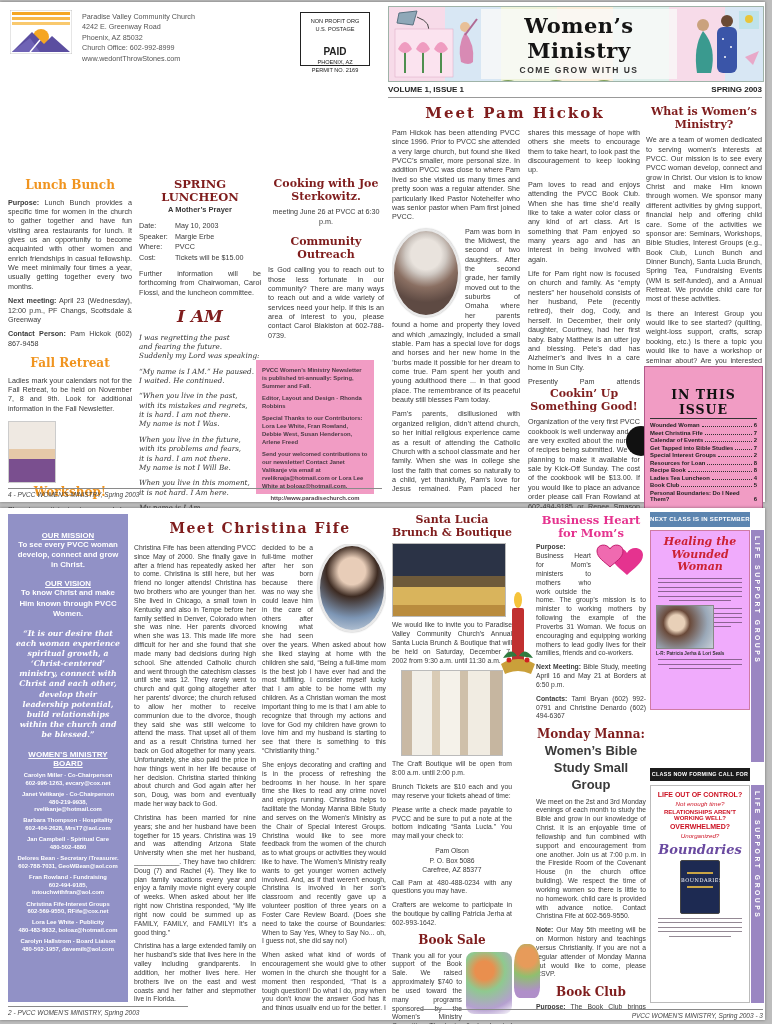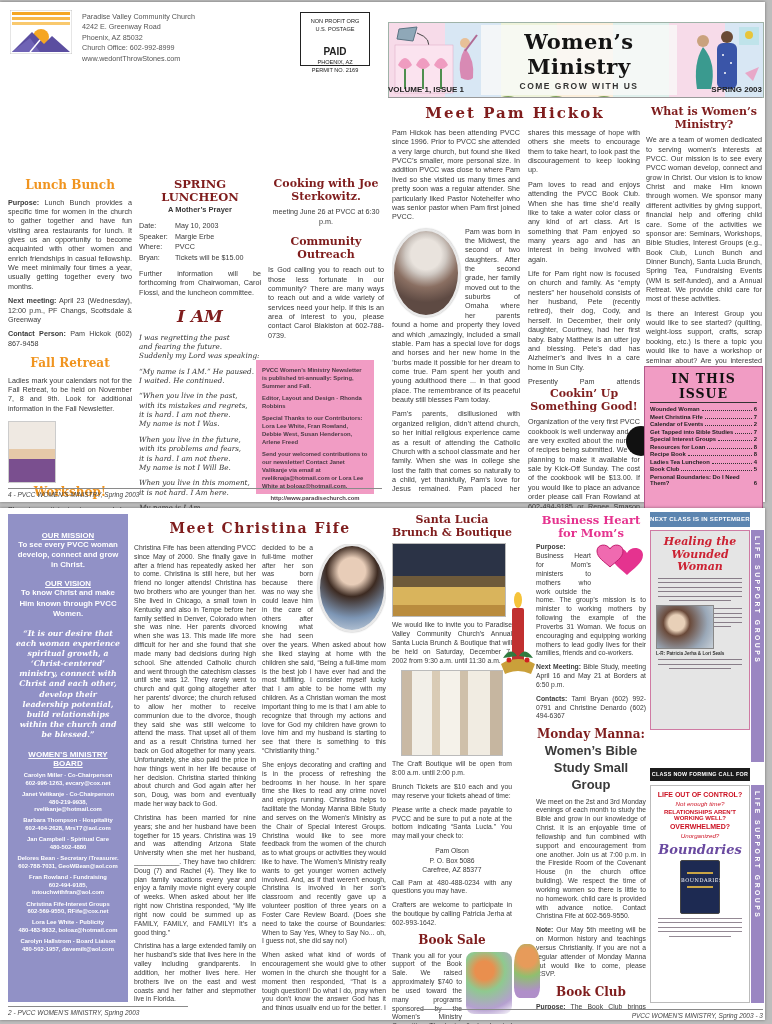--- a/index.html
+++ b/index.html
@@ -12,35 +12,35 @@
   .ctr{text-align:center;}
   p{margin:0 0 5px;}
   .body7{font-size:7.2px;line-height:1.3;}
   .body68{font-size:6.8px;line-height:1.3;}
   .h-orange{font-family:"DejaVu Serif",serif;font-weight:bold;color:#f0941f;font-size:12px;text-align:center;margin:0 0 4px;}
   .h-blue{font-family:"DejaVu Serif",serif;font-weight:bold;color:#7f1d1d;font-size:11px;text-align:center;margin:0 0 4px;line-height:1.15;}
   .h-mag{font-family:"DejaVu Serif",serif;font-weight:bold;color:#e5338f;font-size:11.5px;text-align:center;margin:0 0 3px;line-height:1.15;}
   .serifit{font-family:"DejaVu Serif",serif;font-style:italic;}
   .footerline{border-top:1px solid #8a8a8a;padding-top:2px;font-style:italic;font-size:6.5px;color:#444;}
   
-  #masthead{left:388px;top:20px;width:374px;height:74px;border:1px solid #9fb3a8;overflow:hidden;
+  #masthead{left:388px;top:4px;width:374px;height:74px;border:1px solid #9fb3a8;overflow:hidden;
     background-color:#e9f0ea;
     background-image:linear-gradient(90deg,#f7dbe9 0 56px,#d8e7f4 56px 112px,#eef3da 112px 168px,#fbeeda 168px 224px,#dff0ec 224px 280px,#f7dbe9 280px 336px,#d8e7f4 336px 374px);}
   #mh-center{position:absolute;left:92px;top:2px;width:196px;height:70px;background:rgba(250,250,248,.78);text-align:center;}
   .mh-title{font-family:"DejaVu Serif",serif;font-weight:bold;font-size:21px;color:#141414;margin-top:4px;letter-spacing:.5px;}
   .mh-tag{font-size:8.5px;font-weight:bold;letter-spacing:1.5px;color:#333;margin-top:2px;text-align:center;}
   
   #postage{left:300px;top:10px;width:70px;height:54px;border:1.5px solid #222;text-align:center;padding-top:4px;box-sizing:border-box;}
   #postage div{font-size:5.6px;line-height:1.5;color:#222;}
   #postage .paid{font-size:10px;font-weight:bold;line-height:1.2;margin-top:12px;}
   
   .pinkbox{background:#f19cc4;}
   #creditsBox{left:256px;top:358px;width:118px;height:134px;padding:7px 6px;box-sizing:border-box;}
   #creditsBox p{font-size:5.9px;line-height:1.35;font-weight:bold;color:#4a3a44;margin:0 0 4px;}
-  #issueBox{left:644px;top:364px;width:119px;height:174px;border:1px solid #b05a8a;padding:4px 5px;box-sizing:border-box;}
+  #issueBox{left:644px;top:364px;width:119px;height:174px;border:1px solid #b05a8a;padding:20px 5px;box-sizing:border-box;}
   #issueBox .ititle{font-family:"DejaVu Serif",serif;font-weight:bold;font-size:12.5px;letter-spacing:1px;color:#111;text-align:center;border-bottom:1px solid #333;padding-bottom:1px;margin-bottom:3px;}
   .irow{display:flex;align-items:flex-end;font-size:5.9px;font-weight:bold;color:#222;margin-bottom:1.5px;}
   .irow .dots{flex:1;border-bottom:1px dotted #333;margin:0 2px 1px;}
   
   #purple{left:8px;top:6px;width:120px;height:488px;background:#9191c6;color:#fff;text-align:center;padding:8px 7px;box-sizing:border-box;}
   .pv-title{font-family:"DejaVu Serif",serif;font-weight:bold;font-size:14px;letter-spacing:3px;line-height:1.2;}
   .pv-h{font-size:7.8px;font-weight:bold;text-decoration:underline;margin-top:9px;}
   .pv-t{font-size:7.8px;font-weight:bold;line-height:1.3;}
   .pv-quote{font-family:"DejaVu Serif",serif;font-style:italic;font-weight:bold;font-size:7.8px;line-height:1.3;margin-top:10px;}
   .pv-bh{font-size:8px;font-weight:bold;text-decoration:underline;margin:10px 0 4px;}
@@ -52,21 +52,21 @@
   #wsPhoto{float:left;width:46px;height:60px;margin:0 5px 2px 0;border:1px solid #ccc;background:linear-gradient(#efe9e2 0 45%,#e6c9a8 45% 62%,#7a4f8f 62% 100%);}
   .ph{border:1px solid #bbb;}
   #slPhoto1{width:112px;height:72px;background:linear-gradient(#2b3346 0 45%,#6e5a3a 45% 60%,#d9b45c 60% 85%,#b98c3e 85% 100%);}
   #slPhoto2{width:100px;height:84px;margin:2px auto 4px;display:block;background:linear-gradient(90deg,#c9b9a4 0 10%,#f2efe8 10% 30%,#d9cbb5 30% 38%,#f5f2ea 38% 58%,#cfc0aa 58% 66%,#f1ece2 66% 88%,#c6b6a0 88% 100%);}
   #bsClip{float:right;width:46px;height:62px;margin:0 0 2px 4px;background:radial-gradient(circle at 40% 30%,#e98f4e 0 18%,#8fc98f 40%,#b5a0d0 75%,#fff 100%);border-radius:8px;}
   #healPhoto{width:56px;height:42px;background:radial-gradient(circle at 35% 40%,#e8d0b8 0 18%,#6a4a3a 30%,#9aa8b8 70%,#c8d0d8 100%);border:1px solid #888;}
   #prayClip{left:514px;top:436px;width:26px;height:54px;background:radial-gradient(circle at 50% 25%,#e79b5a 0 22%,#8fbf6f 45%,#b08fc9 80%);border-radius:40% 40% 20% 20%;}
   #potClip{left:626px;top:424px;width:30px;height:30px;background:#111;border-radius:50%;}
   
   #nextClassBar{left:650px;top:4px;width:100px;height:15px;background:#5c85b0;color:#fff;font-size:6px;font-weight:bold;text-align:center;line-height:15px;letter-spacing:.3px;}
-  #healBox{left:650px;top:22px;width:100px;height:200px;background:#e5e5e5;border:1px solid #cf7ba3;padding:5px 5px;box-sizing:border-box;}
+  #healBox{left:650px;top:22px;width:100px;height:180px;background:#f0abfc;border:1px solid #cf7ba3;padding:5px 5px;box-sizing:border-box;}
   .heal-title{font-family:"DejaVu Serif",serif;font-style:italic;font-weight:bold;color:#cc2233;font-size:11px;text-align:center;line-height:1.15;margin-bottom:4px;}
   .vbar{width:13px;background:#9a86c2;color:#fff;}
   .vbar span{writing-mode:vertical-rl;font-size:6.8px;font-weight:bold;letter-spacing:2.5px;display:block;margin:6px auto 0;}
   #vbar1{left:751px;top:22px;height:232px;}
   #vbar2{left:751px;top:277px;height:218px;}
   #classBar{left:650px;top:260px;width:100px;height:13px;background:#1c1c1c;color:#fff;font-size:5.4px;font-weight:bold;text-align:center;line-height:13px;letter-spacing:.3px;}
   #boundsBox{left:650px;top:277px;width:100px;height:218px;border:1px solid #bbb;padding:5px 5px;box-sizing:border-box;text-align:center;}
   .red1{color:#cc1122;font-weight:bold;font-size:7px;margin:0 0 2px;}
   .red2{color:#cc1122;font-style:italic;font-size:6.2px;margin:0 0 2px;}
   .bscript{font-family:"DejaVu Serif",serif;font-style:italic;font-weight:bold;color:#6a4aa0;font-size:13px;margin:3px 0;}
@@ -194,21 +194,21 @@
         </div>
       <div class="lrow">
           <span class="lab">Speaker:</span>
           <span>Margie Erbe</span>
         </div>
       <div class="lrow">
           <span class="lab">Where:</span>
           <span>PVCC</span>
         </div>
       <div class="lrow">
-          <span class="lab">Bryan:</span>
+          <span class="lab">Cost:</span>
           <span>Tickets will be $15.00</span>
         </div>
       <p class="jt" style="margin-top:6px;">Further information will be forthcoming from Chairwoman, Carol Flossi, and the luncheon committee.</p>
       <div class="h-blue serifit" style="font-size:17px;margin:10px 0 6px;">I AM</div>
       <div class="stanza">I was regretting the past
 and fearing the future.
 Suddenly my Lord was speaking:</div>
       <div class="stanza">“My name is I AM.” He paused.
 I waited. He continued.</div>
       <div class="stanza">“When you live in the past,

